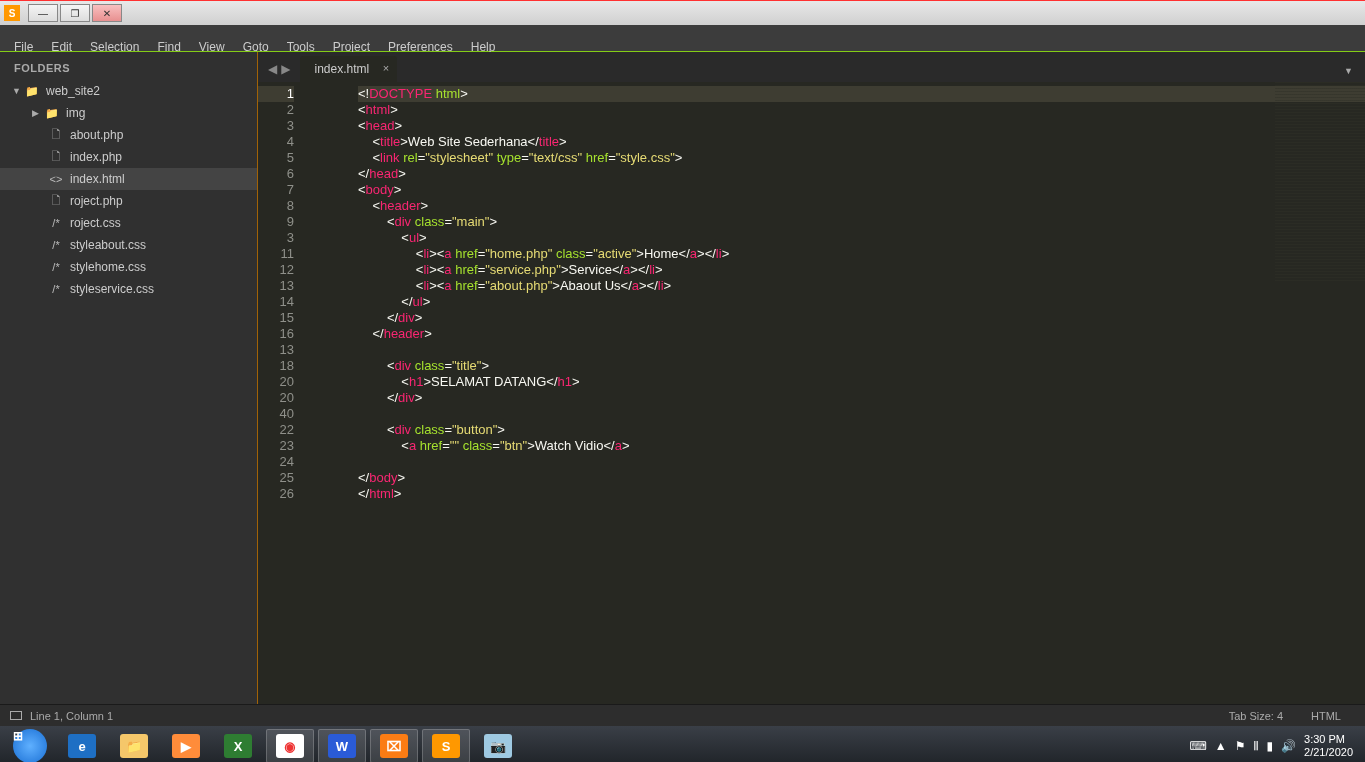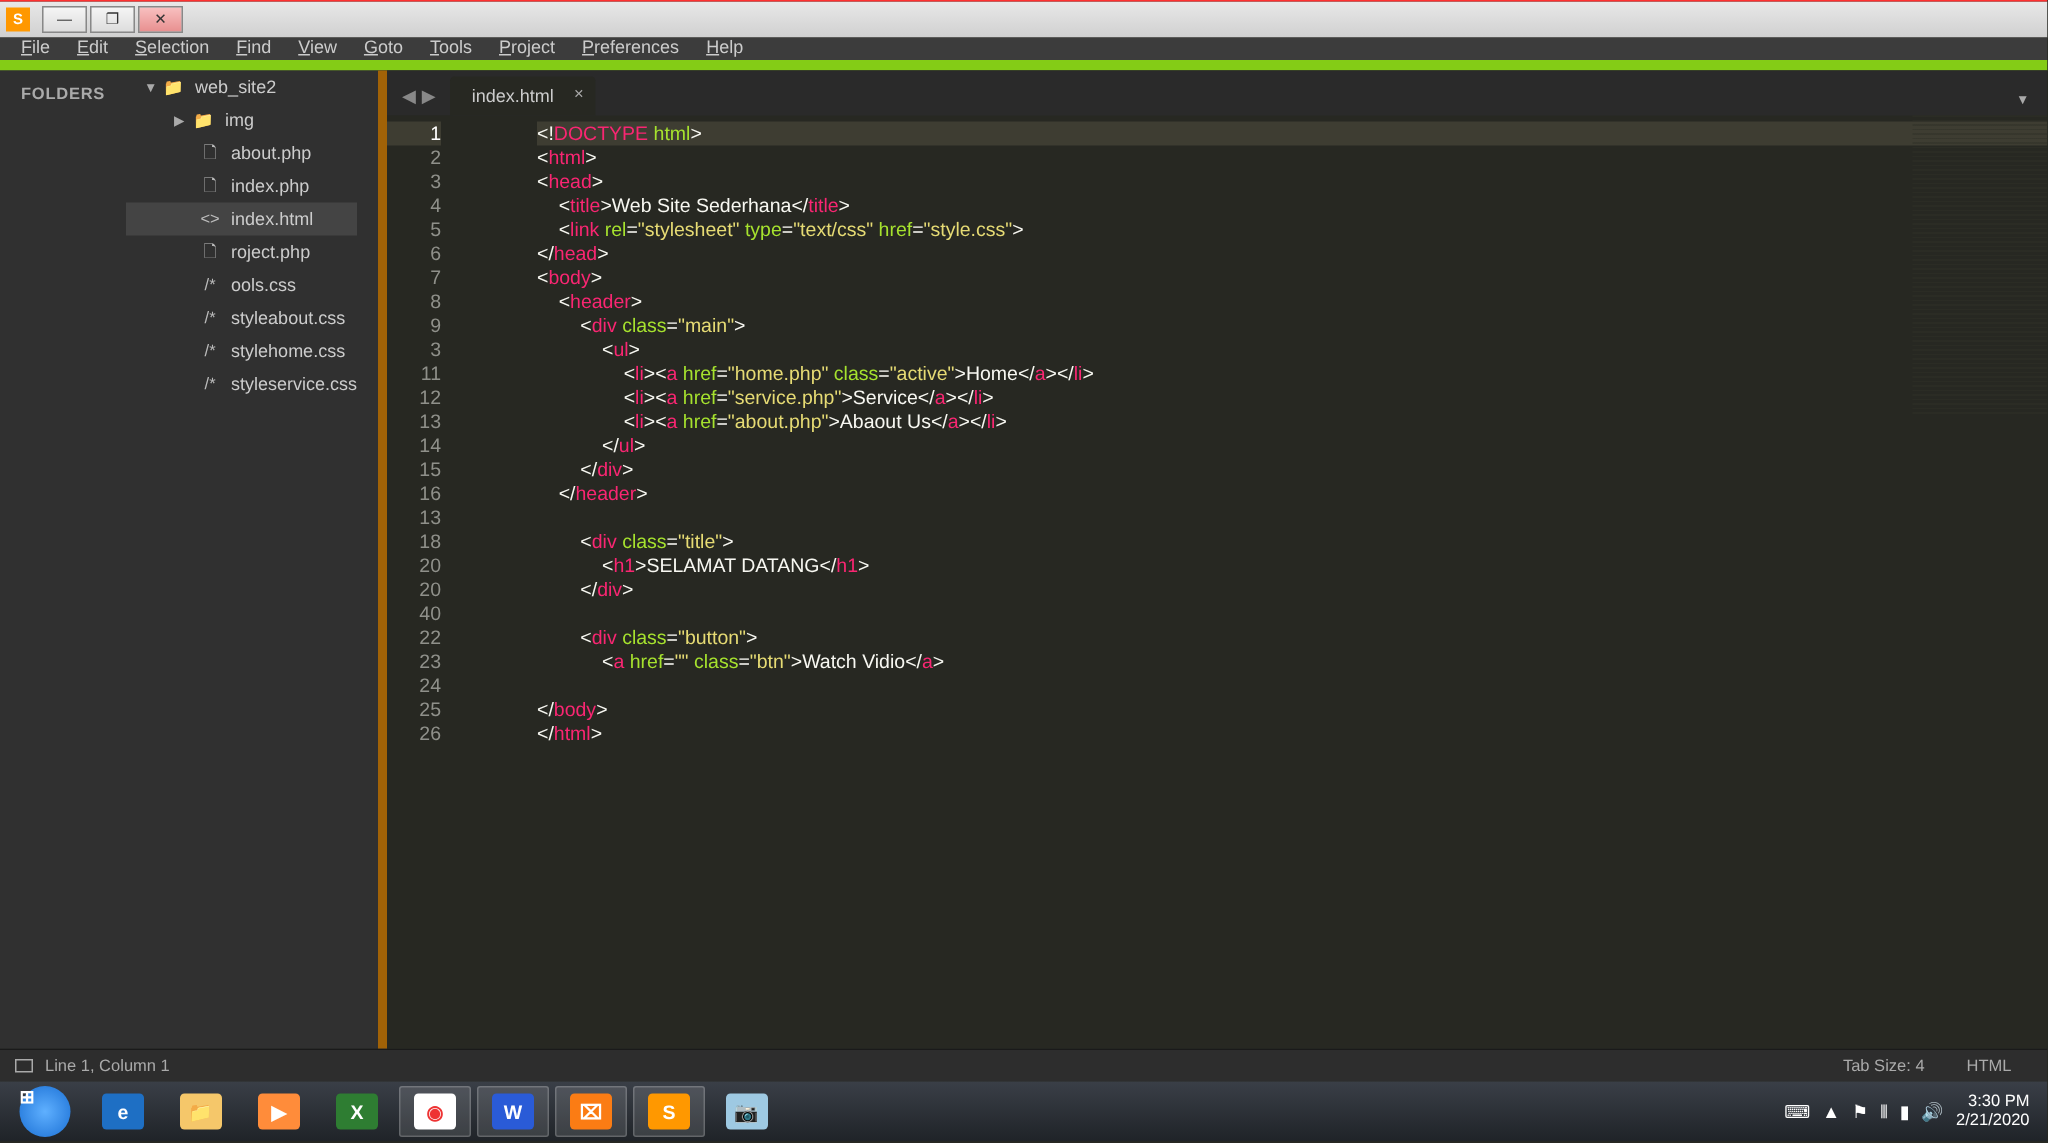--- a/index.html
+++ b/index.html
@@ -5,26 +5,26 @@
 * { margin: 0; padding: 0; box-sizing: border-box; font-family: "Segoe UI", Tahoma, sans-serif; }
 body { background: #272822; color: #ccc; font-size: 12px; overflow: hidden; }
 
 .titlebar { height: 25px; background: linear-gradient(#e8e8e8,#d0d0d0); border-top: 1px solid #ff3030; display: flex; align-items: center; padding: 0 4px; color: #333; font-size: 12px; }
 .titlebar .app-icon { width: 16px; height: 16px; background: #ff9800; margin-right: 6px; display: flex; align-items: center; justify-content: center; color: #fff; font-weight: bold; font-size: 10px; }
 .titlebar .title { flex: 1; }
 .titlebar .winbtns { display: flex; gap: 0; }
 .titlebar .winbtn { width: 30px; height: 18px; border: 1px solid #888; background: linear-gradient(#f5f5f5,#ddd); display: flex; align-items: center; justify-content: center; font-size: 10px; cursor: pointer; margin-left: 2px; }
 .titlebar .winbtn.close { background: linear-gradient(#f8c0c0,#e89090); }
 
-.menubar { height: 22px; background: #3c3c3c; display: flex; align-items: flex-end; padding: 0 6px; gap: 2px; border-bottom: 7px solid #84cc16; }
+.menubar { height: 22px; background: #3c3c3c; display: flex; align-items: flex-start; padding: 13px 6px; gap: 2px; border-bottom: 1px solid #84cc16; }
 .menubar .menuitem { padding: 2px 8px; color: #ccc; font-size: 12px; cursor: pointer; }
 .menubar .menuitem .ul { text-decoration: underline; }
 
 .main { display: flex; height: 652px; }
-.sidebar { width: 258px; background: #303030; border-right: 6px solid #a16207; display: flex; flex-direction: row; }
+.sidebar { width: 258px; background: #303030; border-right: 1px solid #a16207; display: flex; flex-direction: column; }
 .sidebar .hdr { padding: 10px 14px 6px; font-size: 11px; font-weight: bold; color: #aaa; letter-spacing: 0.5px; }
 .tree { font-size: 12px; color: #ccc; }
 .tree .row { display: flex; align-items: center; height: 22px; padding-left: 12px; cursor: pointer; }
 .tree .row.active { background: #444; }
 .tree .ind1 { padding-left: 32px; }
 .tree .ind2 { padding-left: 48px; }
 .tree .arrow { display: inline-block; width: 10px; color: #aaa; margin-right: 2px; font-size: 9px; }
 .tree .ficon { display: inline-block; width: 16px; margin-right: 6px; color: #bbb; font-size: 11px; text-align: center; }
 
 .editor-area { flex: 1; display: flex; flex-direction: column; background: #272822; position: relative; }
@@ -53,21 +53,21 @@
 .statusbar { height: 22px; background: #2d2d2d; color: #aaa; font-size: 11px; display: flex; align-items: center; padding: 0 10px; border-top: 1px solid #1a1a1a; }
 .statusbar .rect-icon { width: 12px; height: 9px; border: 1px solid #aaa; margin-right: 8px; }
 .statusbar .spacer { flex: 1; }
 .statusbar .seg { padding: 0 14px; cursor: pointer; }
 
 .taskbar { height: 40px; background: linear-gradient(#3a3f47,#1f2328); display: flex; align-items: center; padding: 0 4px; }
 .taskbar .tbtn { width: 48px; height: 34px; margin: 0 2px; display: flex; align-items: center; justify-content: center; border-radius: 2px; cursor: pointer; }
 .taskbar .tbtn.active { background: rgba(255,255,255,0.12); box-shadow: inset 0 0 0 1px rgba(255,255,255,0.2); }
 .taskbar .start { background: radial-gradient(circle,#5fb0ff,#1a6fd4); border-radius: 50%; width: 34px; height: 34px; color: #fff; font-weight: bold; }
 .taskbar .tray { margin-left: auto; display: flex; align-items: center; gap: 8px; color: #fff; font-size: 11px; padding-right: 8px; }
-.taskbar .tray .clock { text-align: right; line-height: 13px; }
+.taskbar .tray .clock { line-height: 13px; }
 .taskbar .ticon { font-size: 12px; cursor: pointer; }
 .app-ico { width: 28px; height: 24px; border-radius: 3px; display: flex; align-items: center; justify-content: center; font-size: 13px; font-weight: bold; color: #fff; }
 </style>
 </head>
 <body>
 
 <div class="titlebar">
   <div class="app-icon">S</div>
   <div class="winbtns">
     <div class="winbtn">—</div>
@@ -115,21 +115,21 @@
           <div class="row ind2 active">
             <span class="ficon">&lt;&gt;</span>
             <span>index.html</span>
           </div>
           <div class="row ind2">
             <span class="ficon">🗋</span>
             <span>roject.php</span>
           </div>
           <div class="row ind2">
             <span class="ficon">/*</span>
-            <span>ools.css</span>
+            <span>roject.css</span>
           </div>
           <div class="row ind2">
             <span class="ficon">/*</span>
             <span>styleabout.css</span>
           </div>
           <div class="row ind2">
             <span class="ficon">/*</span>
             <span>stylehome.css</span>
           </div>
           <div class="row ind2">

